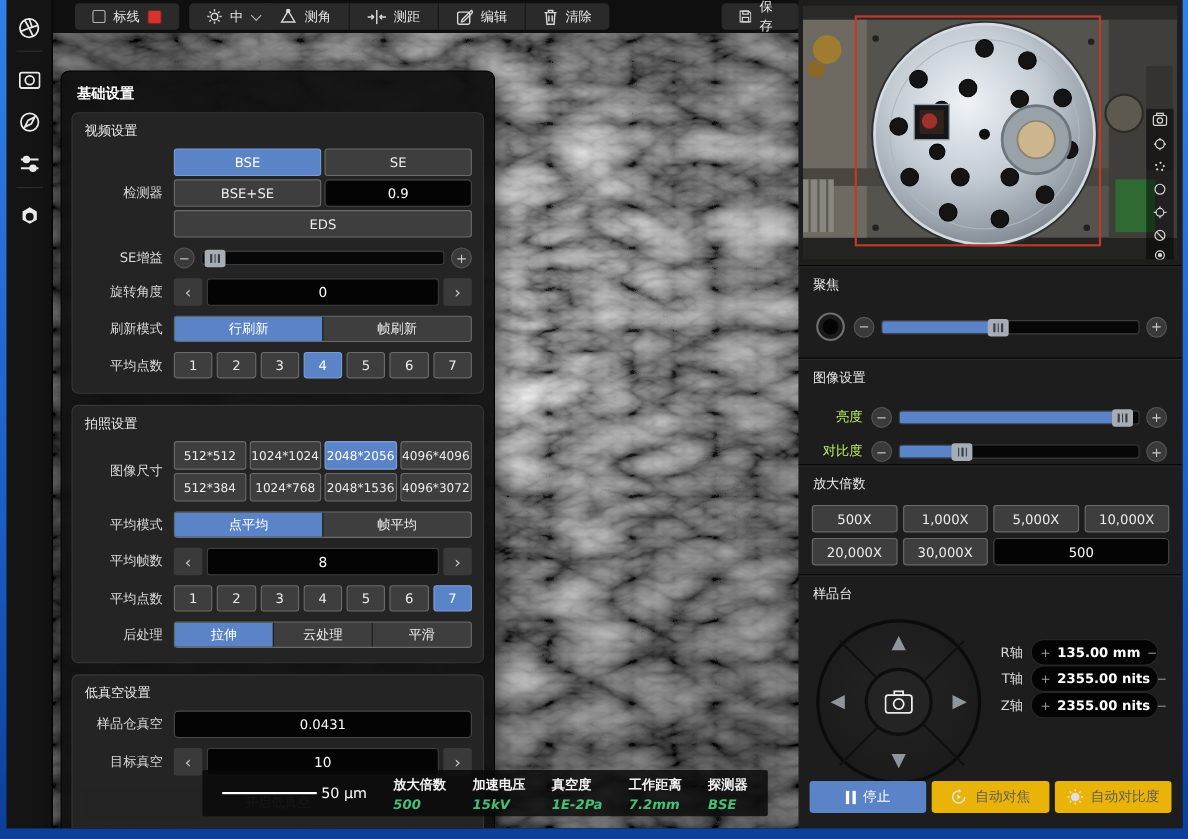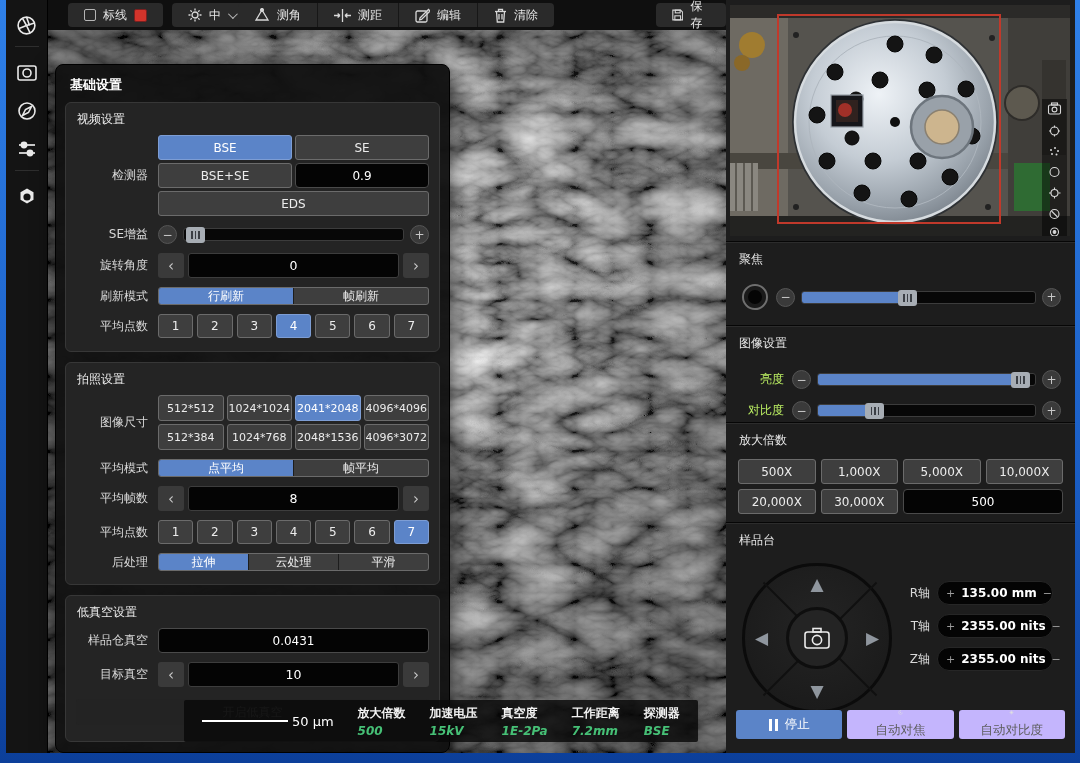--- a/index.html
+++ b/index.html
@@ -41,21 +41,21 @@
     font-size:12px; display:flex; align-items:center; justify-content:center; height:25px; }
   .btn.sel { background:#5b84c8; border-color:#7d9dd4; color:#fff; }
   .blackin { background:#040404; border:1px solid #4a4a4a; border-radius:4px; color:#fff;
     font-size:12px; display:flex; align-items:center; justify-content:center; height:25px; }
 
   .detgrid { display:grid; grid-template-columns:1fr 1fr; gap:3px; }
   .span2 { grid-column:1 / 3; }
   .sizegrid { display:grid; grid-template-columns:1fr 1fr 1fr 1fr; gap:3px; }
   .sizegrid .btn { font-size:11px; height:26px; }
 
-  .seg { display:flex; background:#3e3e3e; border:1px solid #6b6b6b; border-radius:3px; overflow:hidden; height:18px; }
+  .seg { display:flex; background:#3e3e3e; border:1px solid #6b6b6b; border-radius:3px; overflow:hidden; height:24px; }
   .seg > div { flex:1; display:flex; align-items:center; justify-content:center; font-size:12px; color:#ececec; }
   .seg > div + div { border-left:1px solid #1d1d1d; }
   .seg > .sel { background:#5b84c8; color:#fff; }
 
   .numrow { display:flex; gap:4px; }
   .numrow .btn { flex:1; height:24px; }
 
   .spin { display:flex; gap:4px; align-items:center; }
   .spin-btn { width:26px; height:25px; flex:none; background:#3a3a3a; border-radius:3px; color:#c9c9c9;
     font-size:15px; display:flex; align-items:center; justify-content:center; }
@@ -107,33 +107,33 @@
   .maggrid .btn { height:25px; font-size:12px; }
   .maggrid .blackin { grid-column:3 / 5; }
 
   .stage-sec { position:absolute; left:0; top:522px; width:349px; height:188px; }
   .dpad { position:absolute; left:16px; top:40px; width:150px; height:150px; border-radius:50%;
     background:radial-gradient(circle at 50% 42%, #242424, #181818); border:3px solid #0b0b0b; }
   .dpad .diag { position:absolute; left:-5px; top:72px; width:160px; height:2px; background:#101010; }
   .dpad .arr { position:absolute; color:#8f969e; font-size:17px; line-height:1; }
   .dpad .ctr { position:absolute; left:50%; top:50%; transform:translate(-50%,-50%); width:62px; height:62px;
     border-radius:50%; background:#242424; border:3px solid #0e0e0e; display:flex; align-items:center; justify-content:center; }
-  .axes { position:absolute; left:178px; top:58px; display:flex; flex-direction:column; gap:9px; }
+  .axes { position:absolute; left:178px; top:58px; display:flex; flex-direction:column; }
   .axrow { display:flex; align-items:center; gap:7px; }
   .axrow .alab { font-size:12px; color:#d9d9d9; width:26px; text-align:right; }
   .pill { width:116px; height:24px; background:#040404; border:1px solid #262626; border-radius:12px;
     display:flex; align-items:center; padding:0 8px; gap:6px; }
   .pill .pm { color:#9a9a9a; font-size:11px; flex:none; }
   .pill .pv { flex:1; text-align:center; color:#fff; font-size:12px; font-weight:bold; white-space:nowrap; }
 
   .ctl-row { position:absolute; left:0; top:710px; width:349px; display:flex; gap:5px; padding:0 10px; }
   .rp-btn { flex:1; height:29px; border-radius:3px; display:flex; align-items:center; justify-content:center;
     gap:7px; font-size:12.5px; }
   .rp-btn.stop { background:#5b84c8; color:#fff; }
-  .rp-btn.dis { background:#c4b5fd; color:#5c5c5c;flex-direction:column; }
+  .rp-btn.dis { background:#eab308; color:#5c5c5c; }
   .pausebars { display:flex; gap:3px; }
   .pausebars span { display:block; width:3px; height:12px; background:#fff; }
 </style>
 </head>
 <body>
 
 <div class="window">
 
   <div class="stage">
     <svg width="678" height="753">
@@ -314,21 +314,21 @@
       </div>
     </div>
 
     <div class="sub">
       <div class="sub-title">拍照设置</div>
       <div class="row">
         <span class="lab">图像尺寸</span>
         <div class="ctrl sizegrid">
           <div class="btn">512*512</div>
           <div class="btn">1024*1024</div>
-          <div class="btn sel">2041*2048</div>
+          <div class="btn sel">2048*2056</div>
           <div class="btn">4096*4096</div>
           <div class="btn">512*384</div>
           <div class="btn">1024*768</div>
           <div class="btn">2048*1536</div>
           <div class="btn">4096*3072</div>
         </div>
       </div>
       <div class="row">
         <span class="lab">平均模式</span>
         <div class="ctrl seg">

